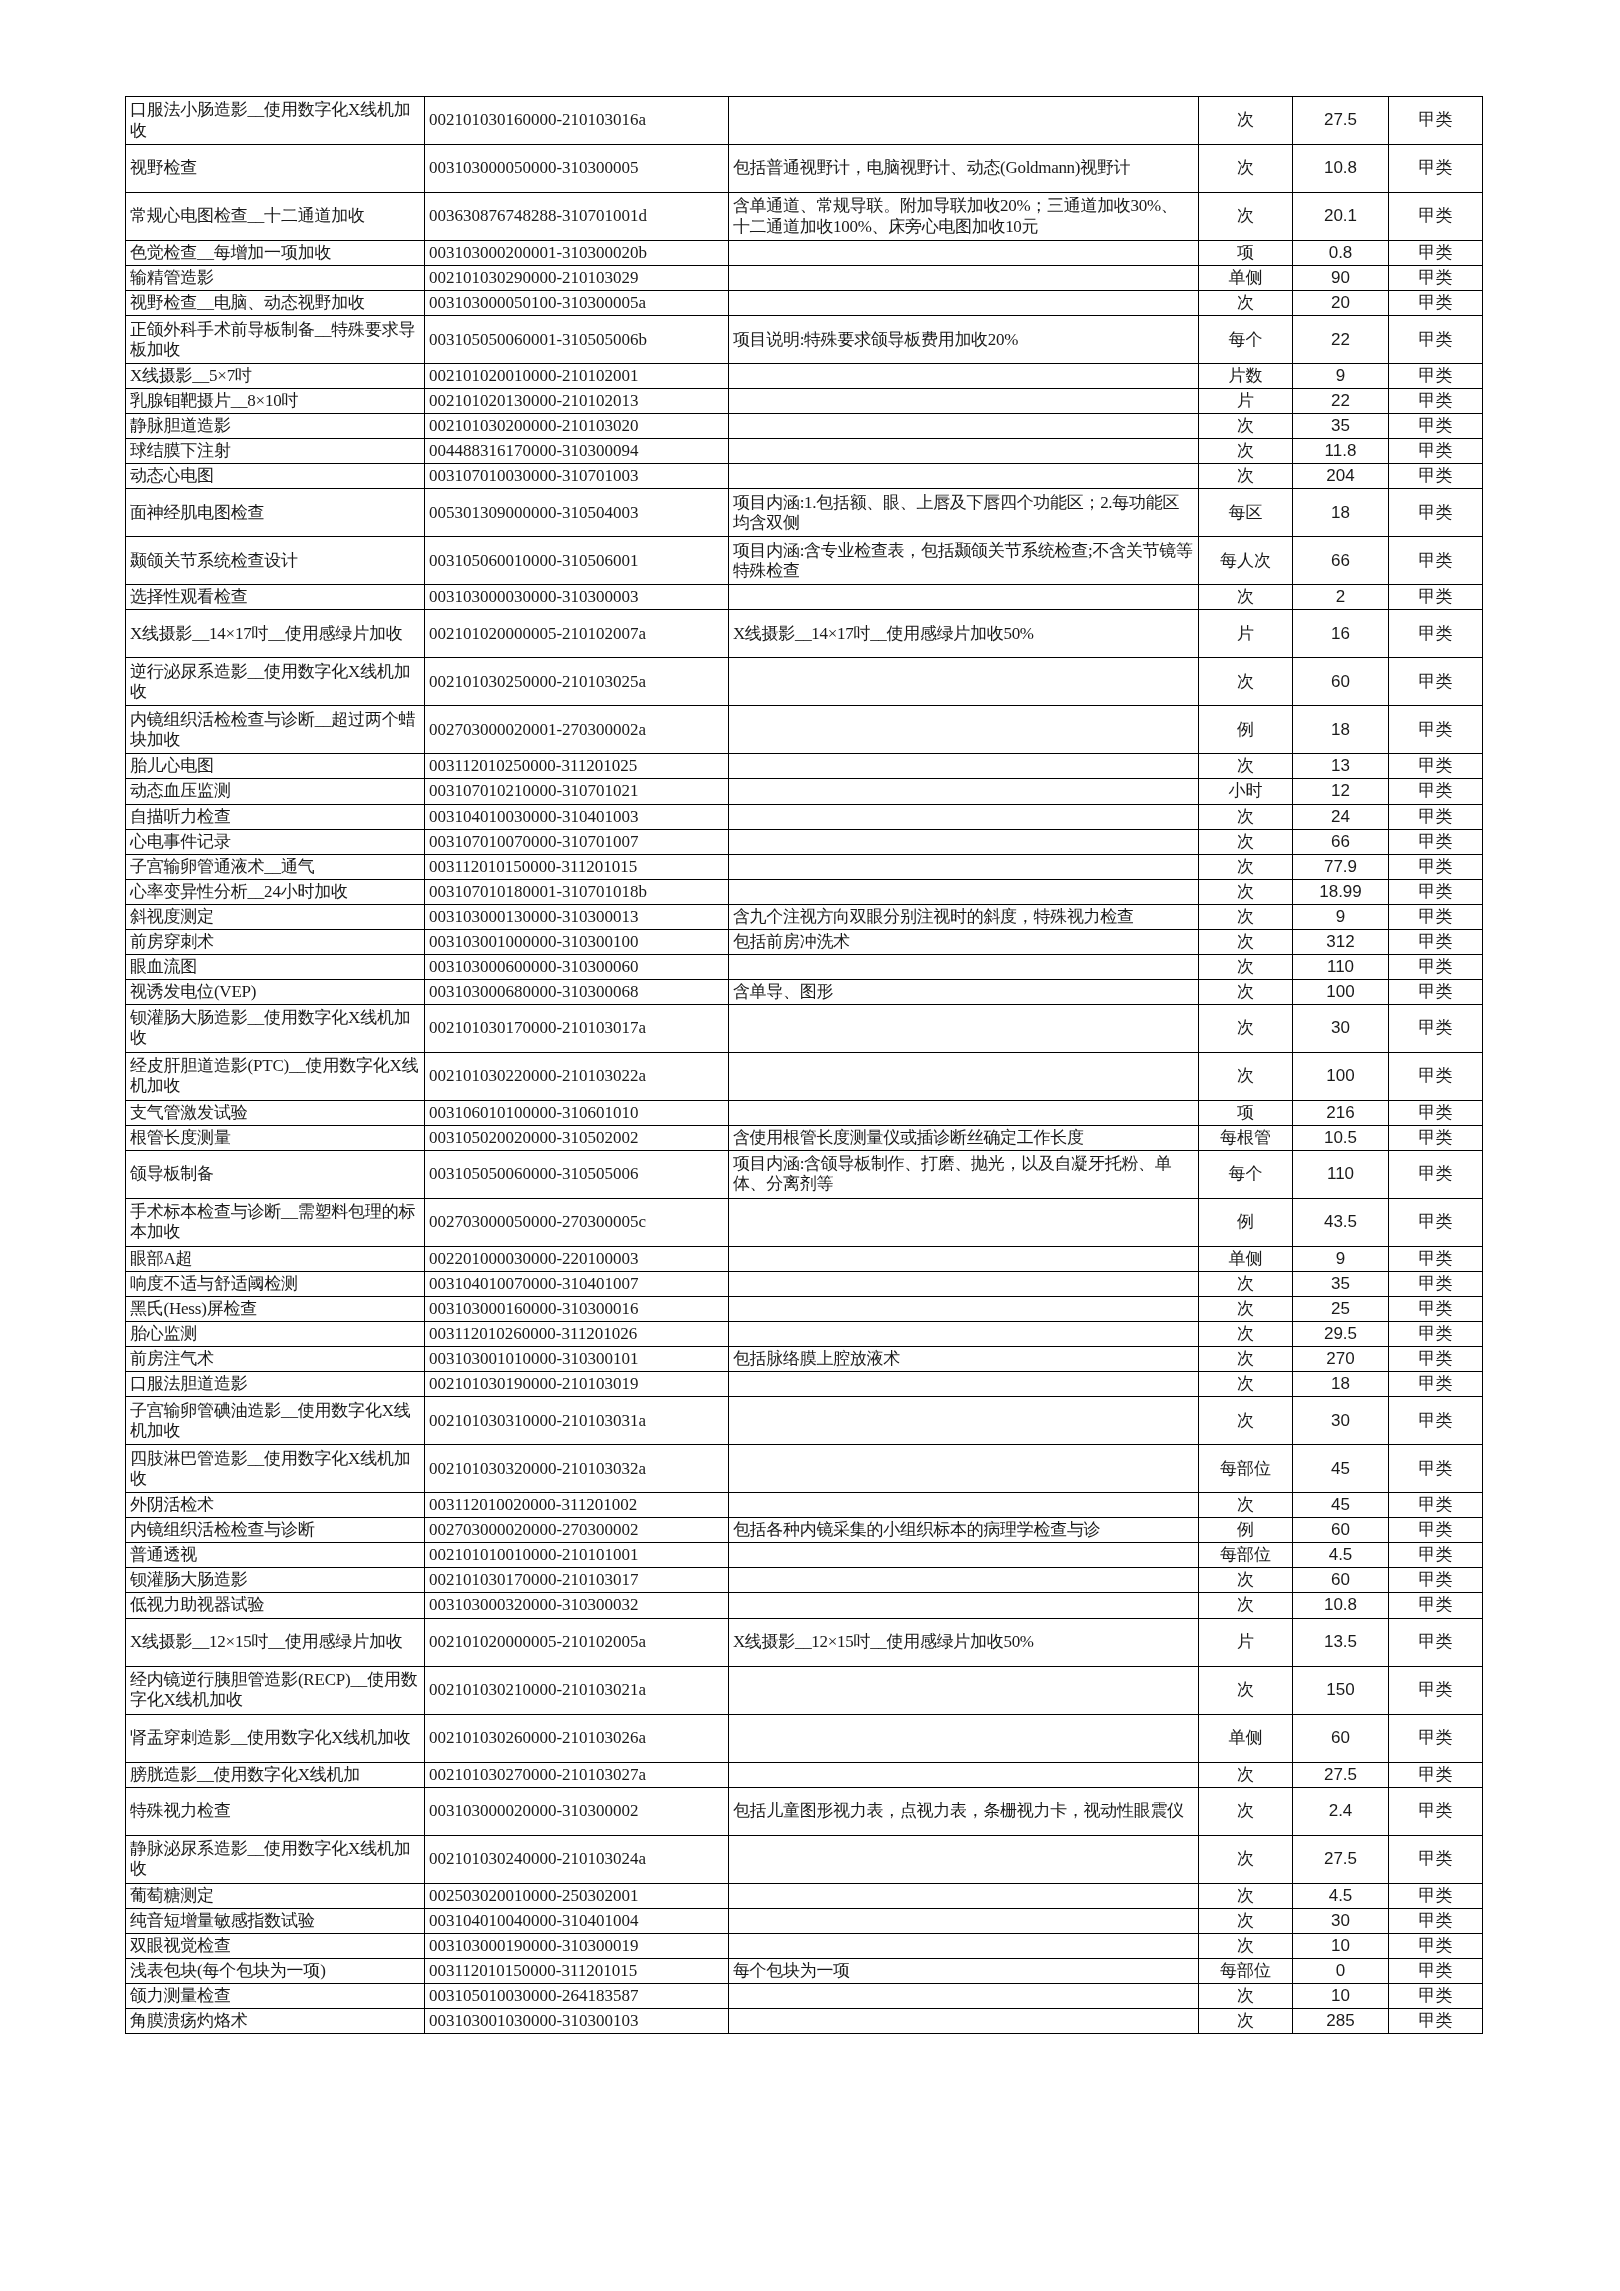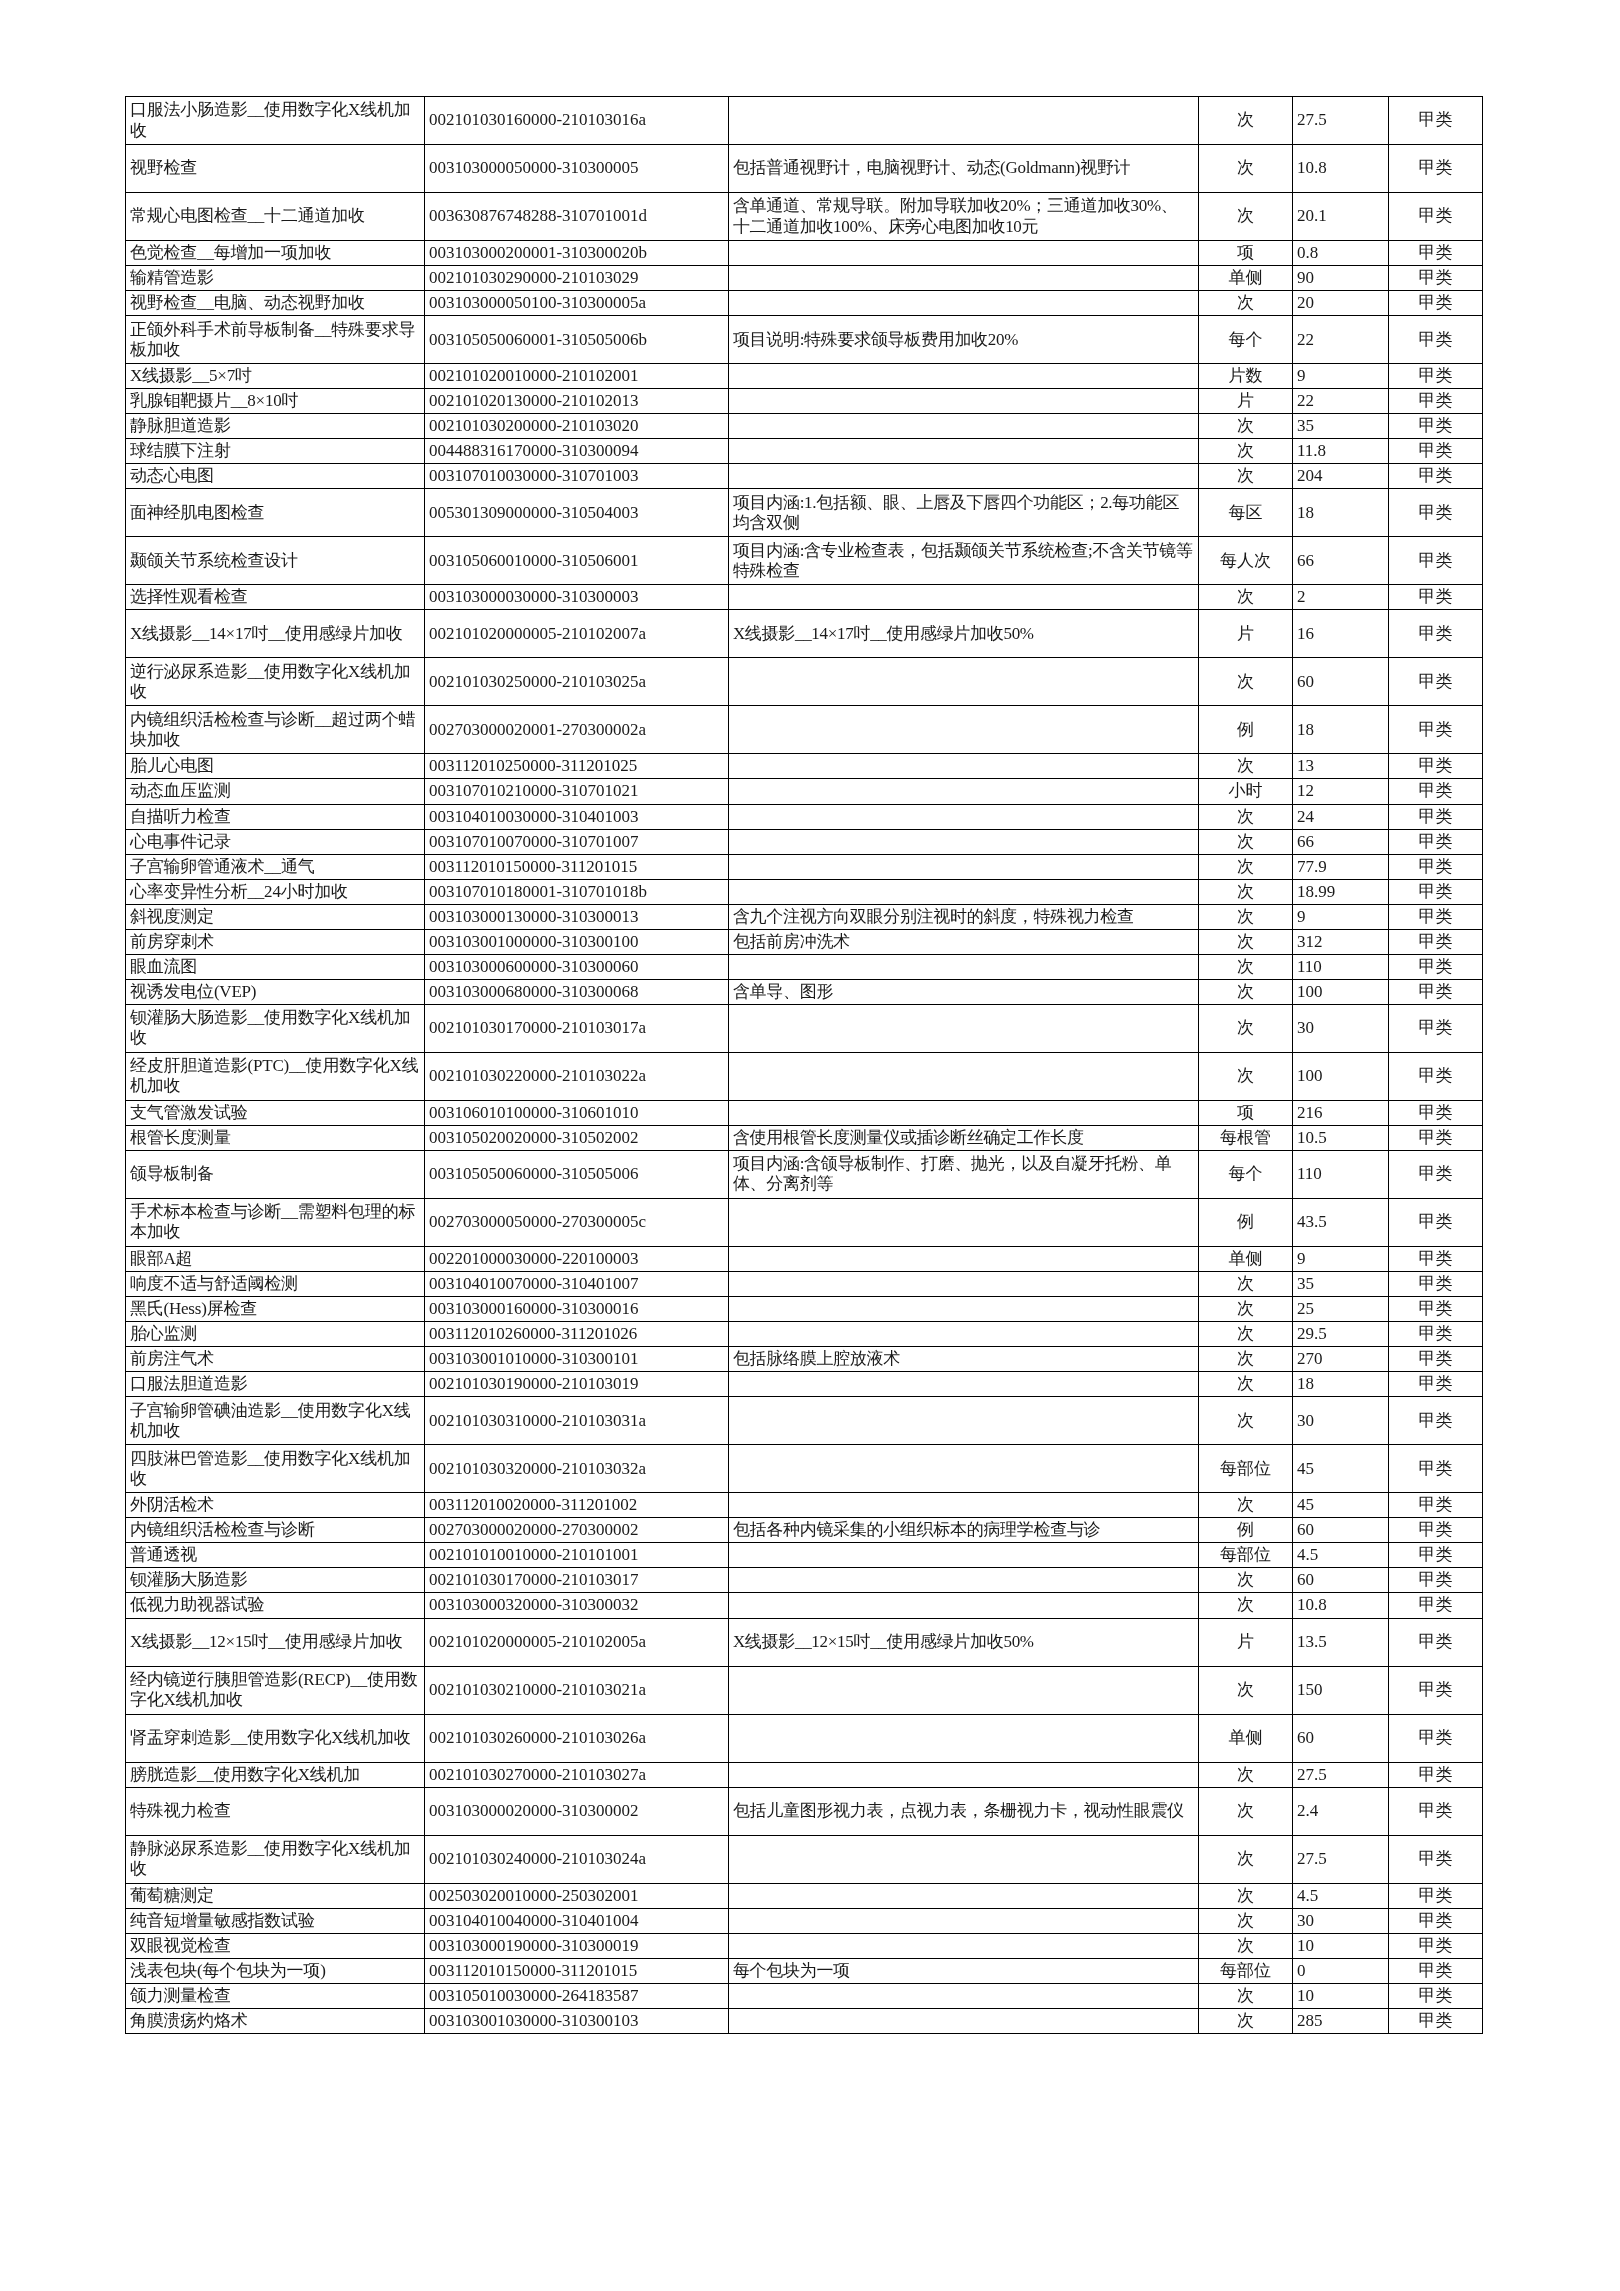--- a/index.html
+++ b/index.html
@@ -57,22 +57,23 @@
     text-align: left;
     padding-left: 5.9px;
     font-size: 16.7px;
     letter-spacing: -0.3px;
   }
   td.cell-unit {
     text-align: center;
     font-size: 17.6px;
   }
   td.cell-price {
+    text-align: center;
     font-size: 16.7px;
-    font-family: Liberation Serif, serif;
+    font-family: Liberation Sans, sans-serif;
   }
   td.cell-class {
     text-align: center;
     font-size: 17.6px;
   }
   tr.h1 td { height: 19.6px; }
   tr.h2 td { height: 43px; }
 </style>
 </head>
 <body>

